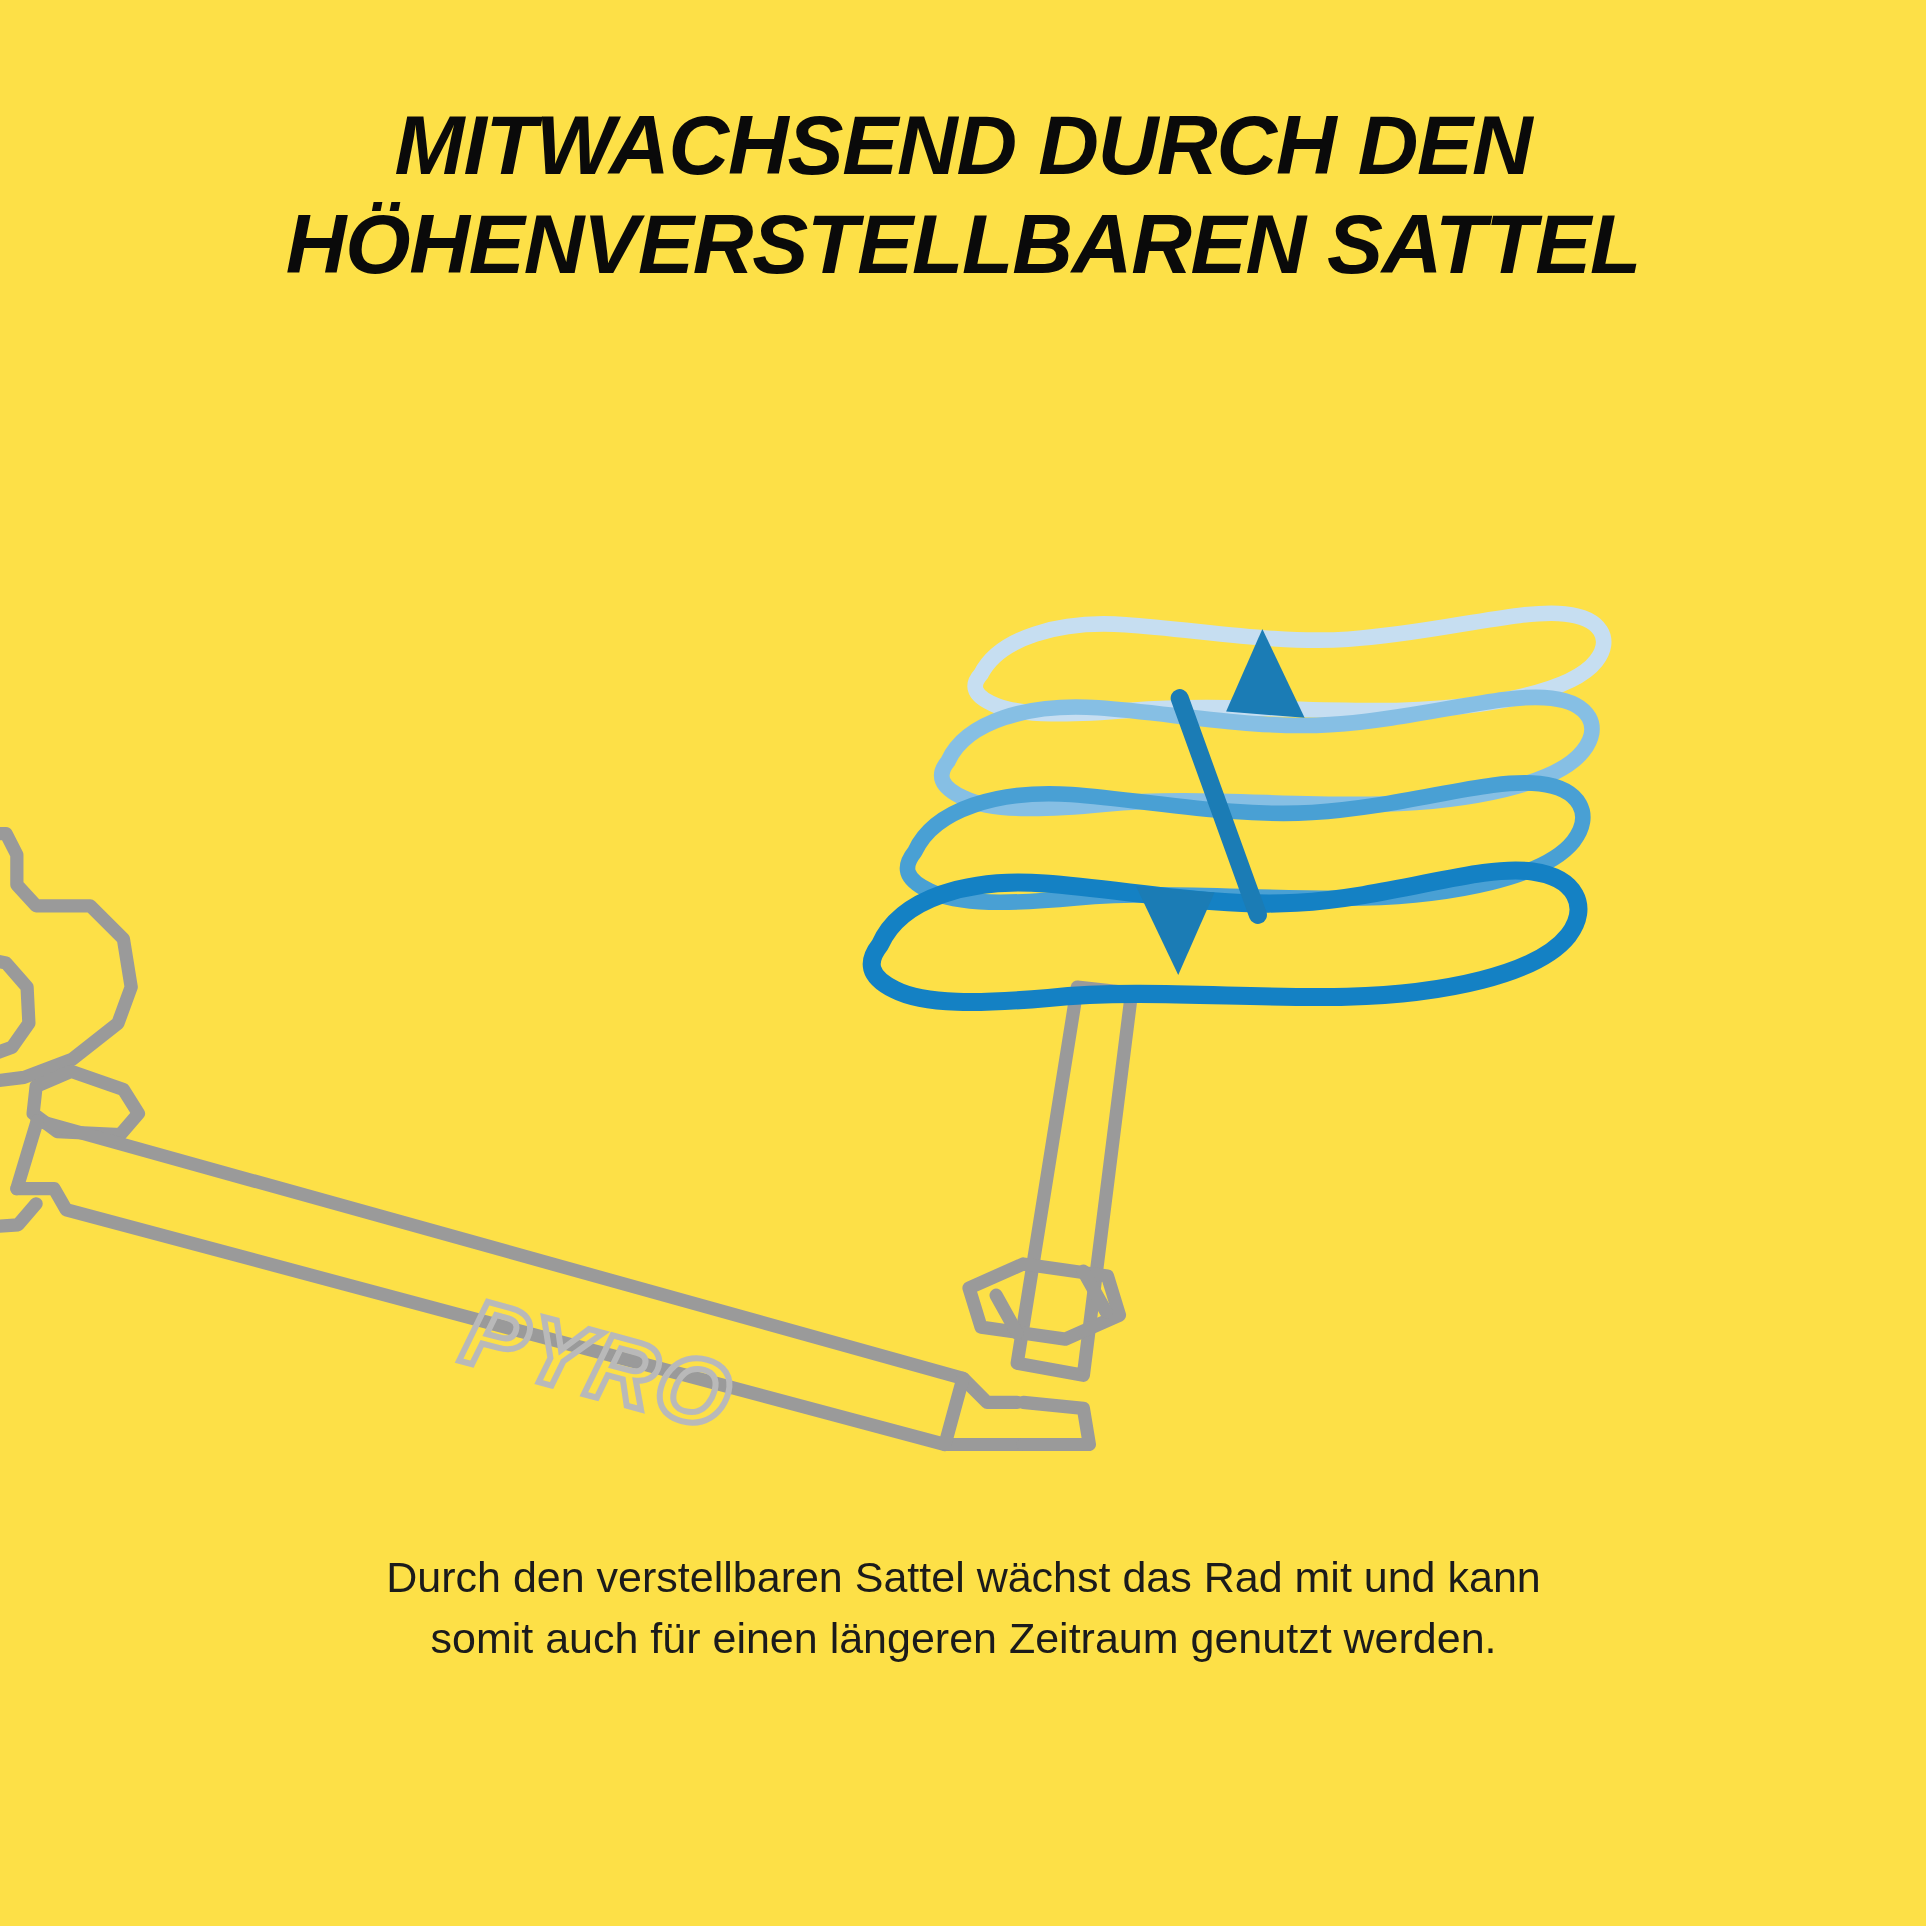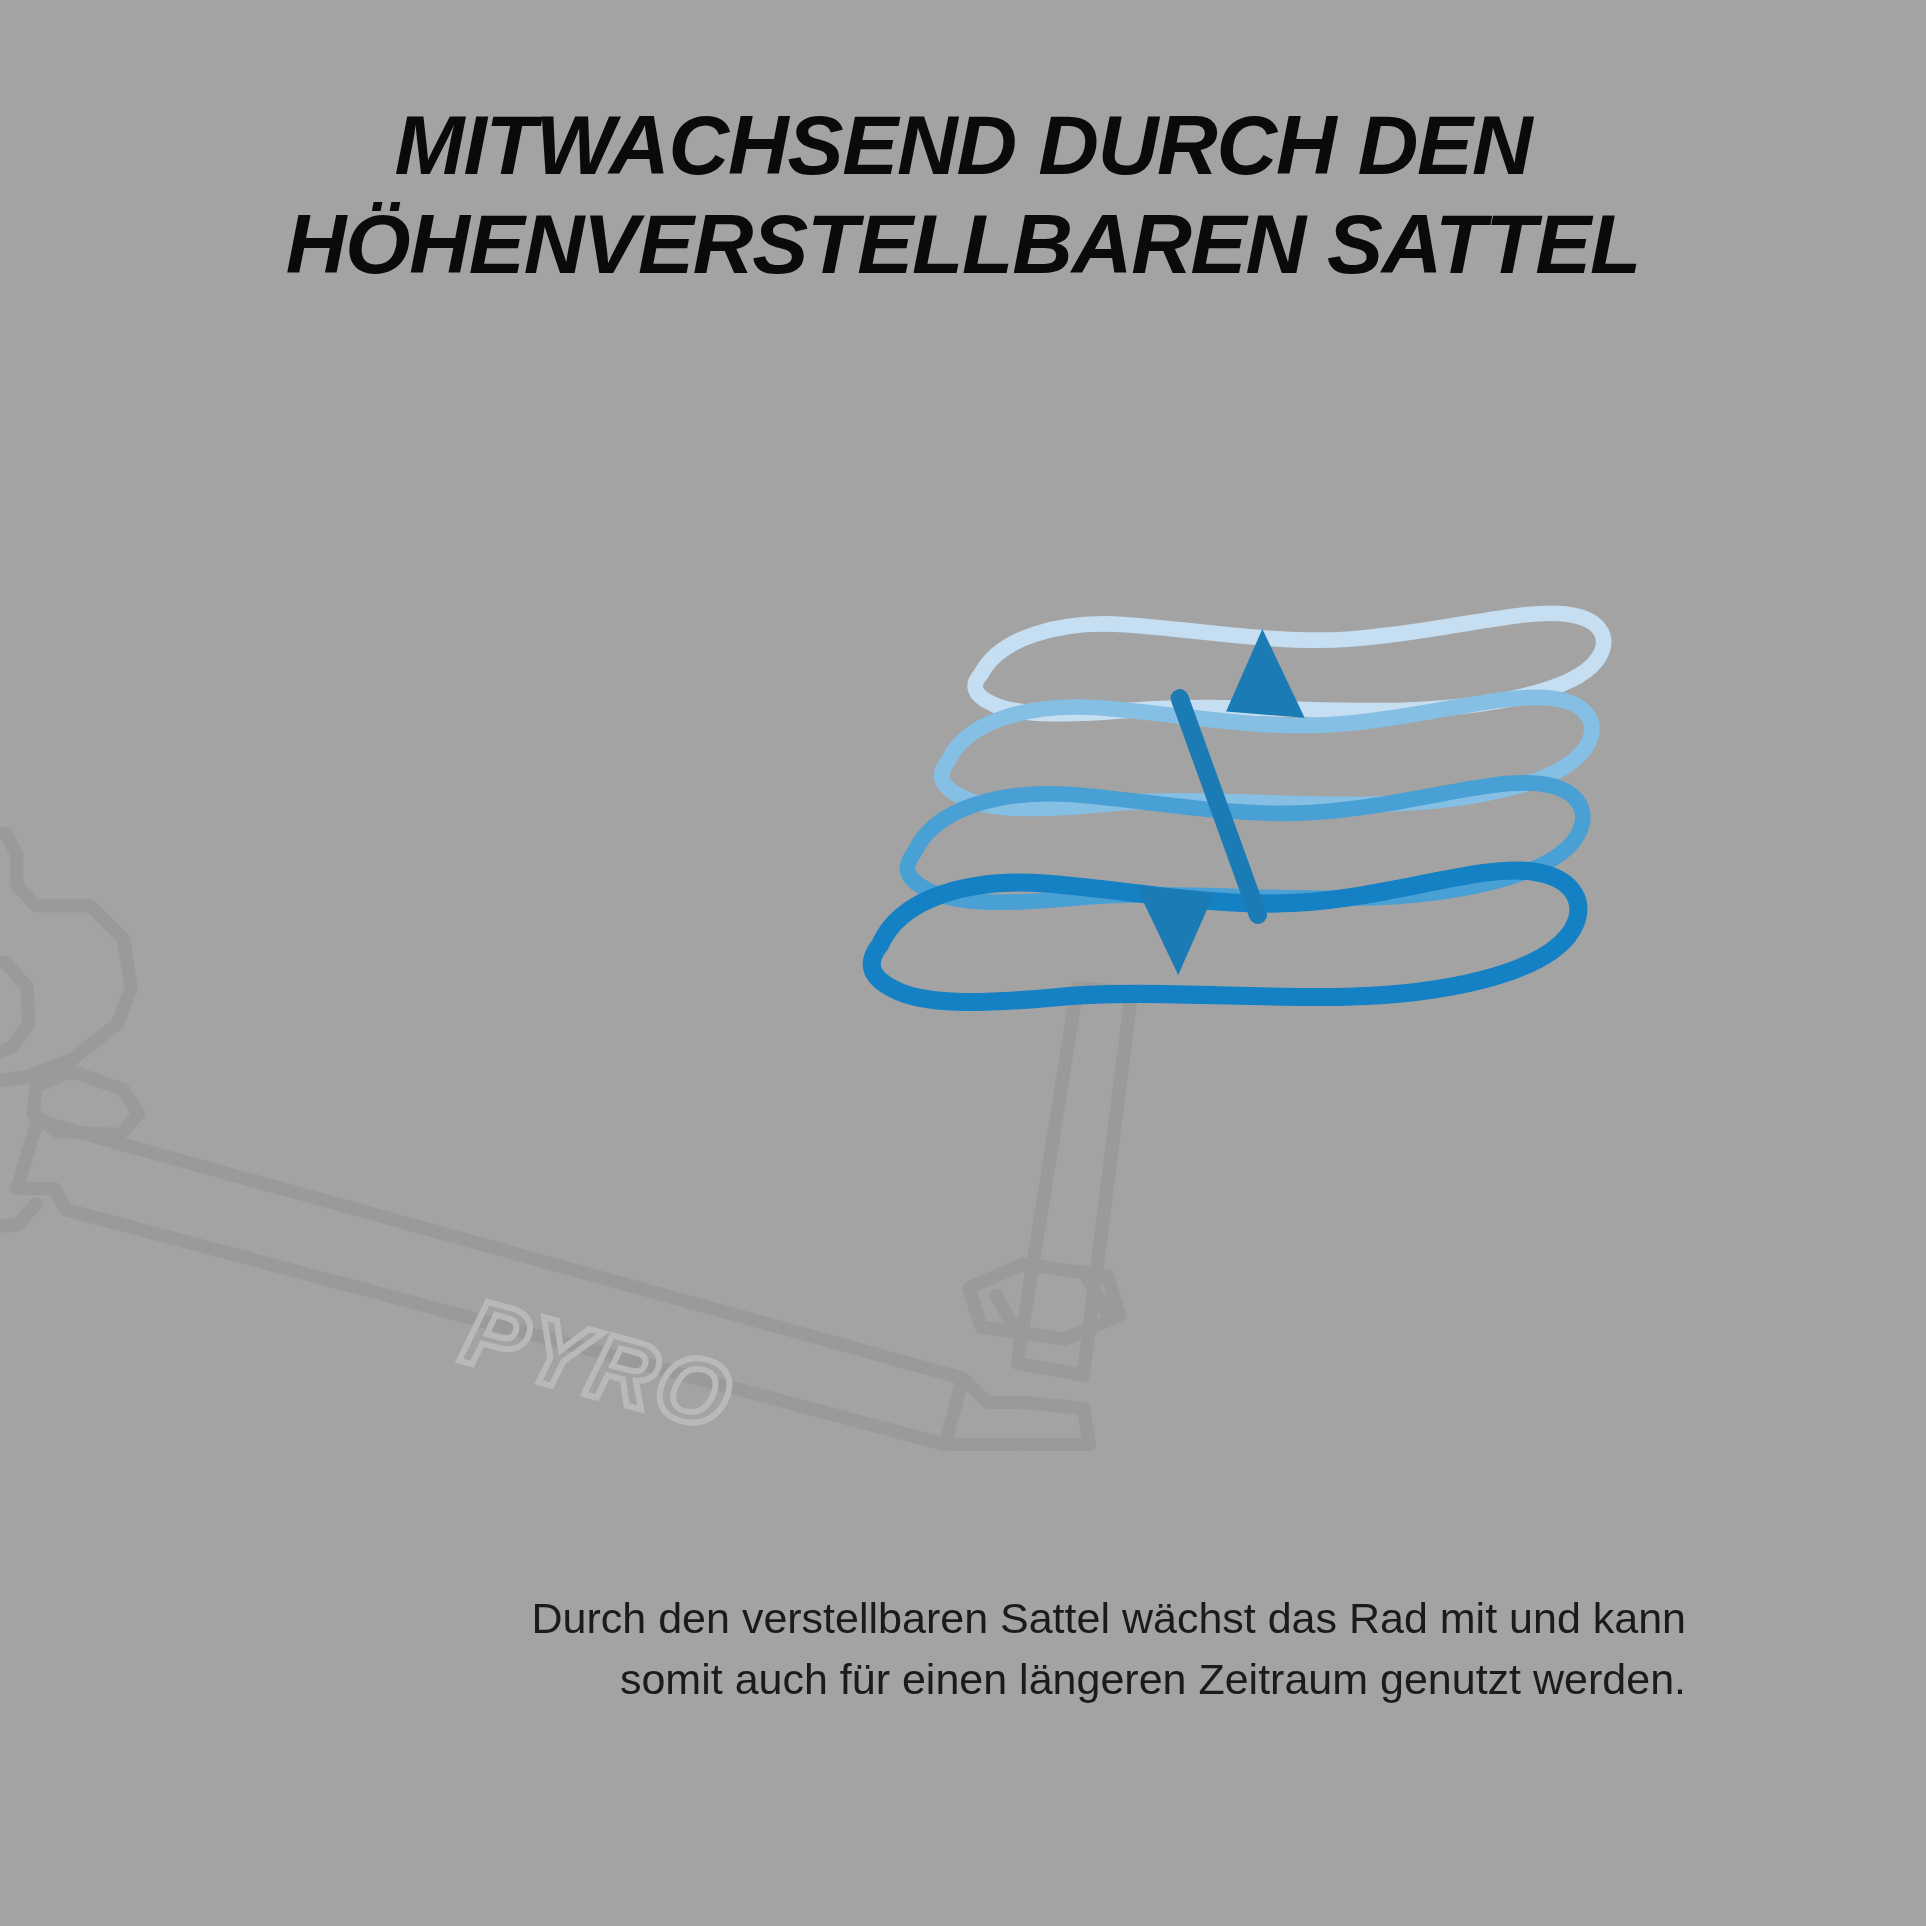--- a/index.html
+++ b/index.html
@@ -11,21 +11,21 @@
     width: 1926px;
     height: 1926px;
     overflow: hidden;
     font-family: "Liberation Sans", sans-serif;
     position: relative;
   }
   .page {
     position: relative;
     width: 1926px;
     height: 1926px;
-    background: #a3a3a3;
+    background: #fde047;
   }
   .headline {
     position: absolute;
     top: 96px;
     left: 0;
     width: 1926px;
     text-align: center;
     font-family: "Liberation Sans", sans-serif;
     font-weight: bold;
     font-style: italic;
@@ -40,27 +40,26 @@
     top: 0;
     left: 0;
     width: 1926px;
     height: 1926px;
   }
   .caption {
     position: absolute;
     top: 1547px;
     left: 241px;
     width: 1445px;
-    text-align: right;
+    text-align: center;
     font-family: "Liberation Sans", sans-serif;
     font-size: 43px;
     line-height: 1.42;
     color: #1b1b1b;
     white-space: pre-line;
-    margin-top: 41px;
   }
 </style>
 </head>
 <body>
 
 <div class="page">
 
   <div class="headline">MITWACHSEND DURCH DEN
 HÖHENVERSTELLBAREN SATTEL</div>
 

